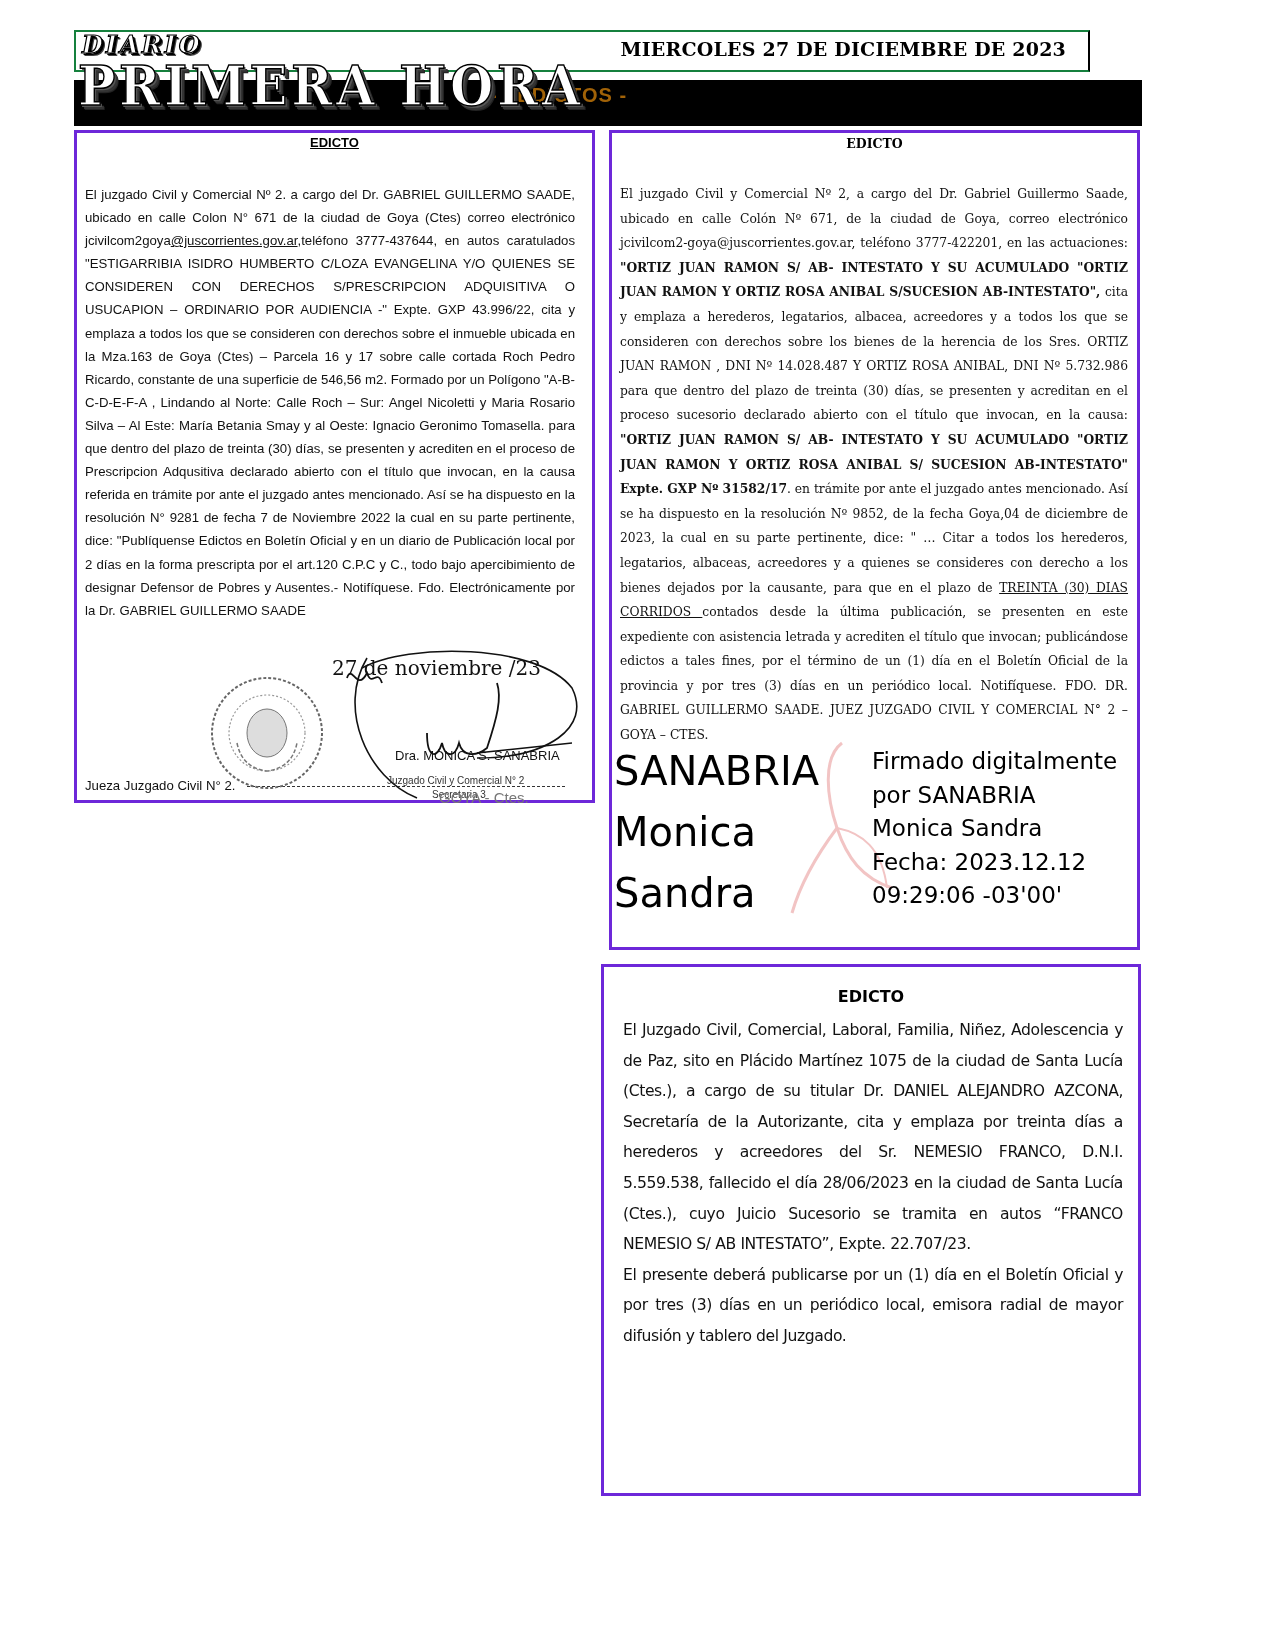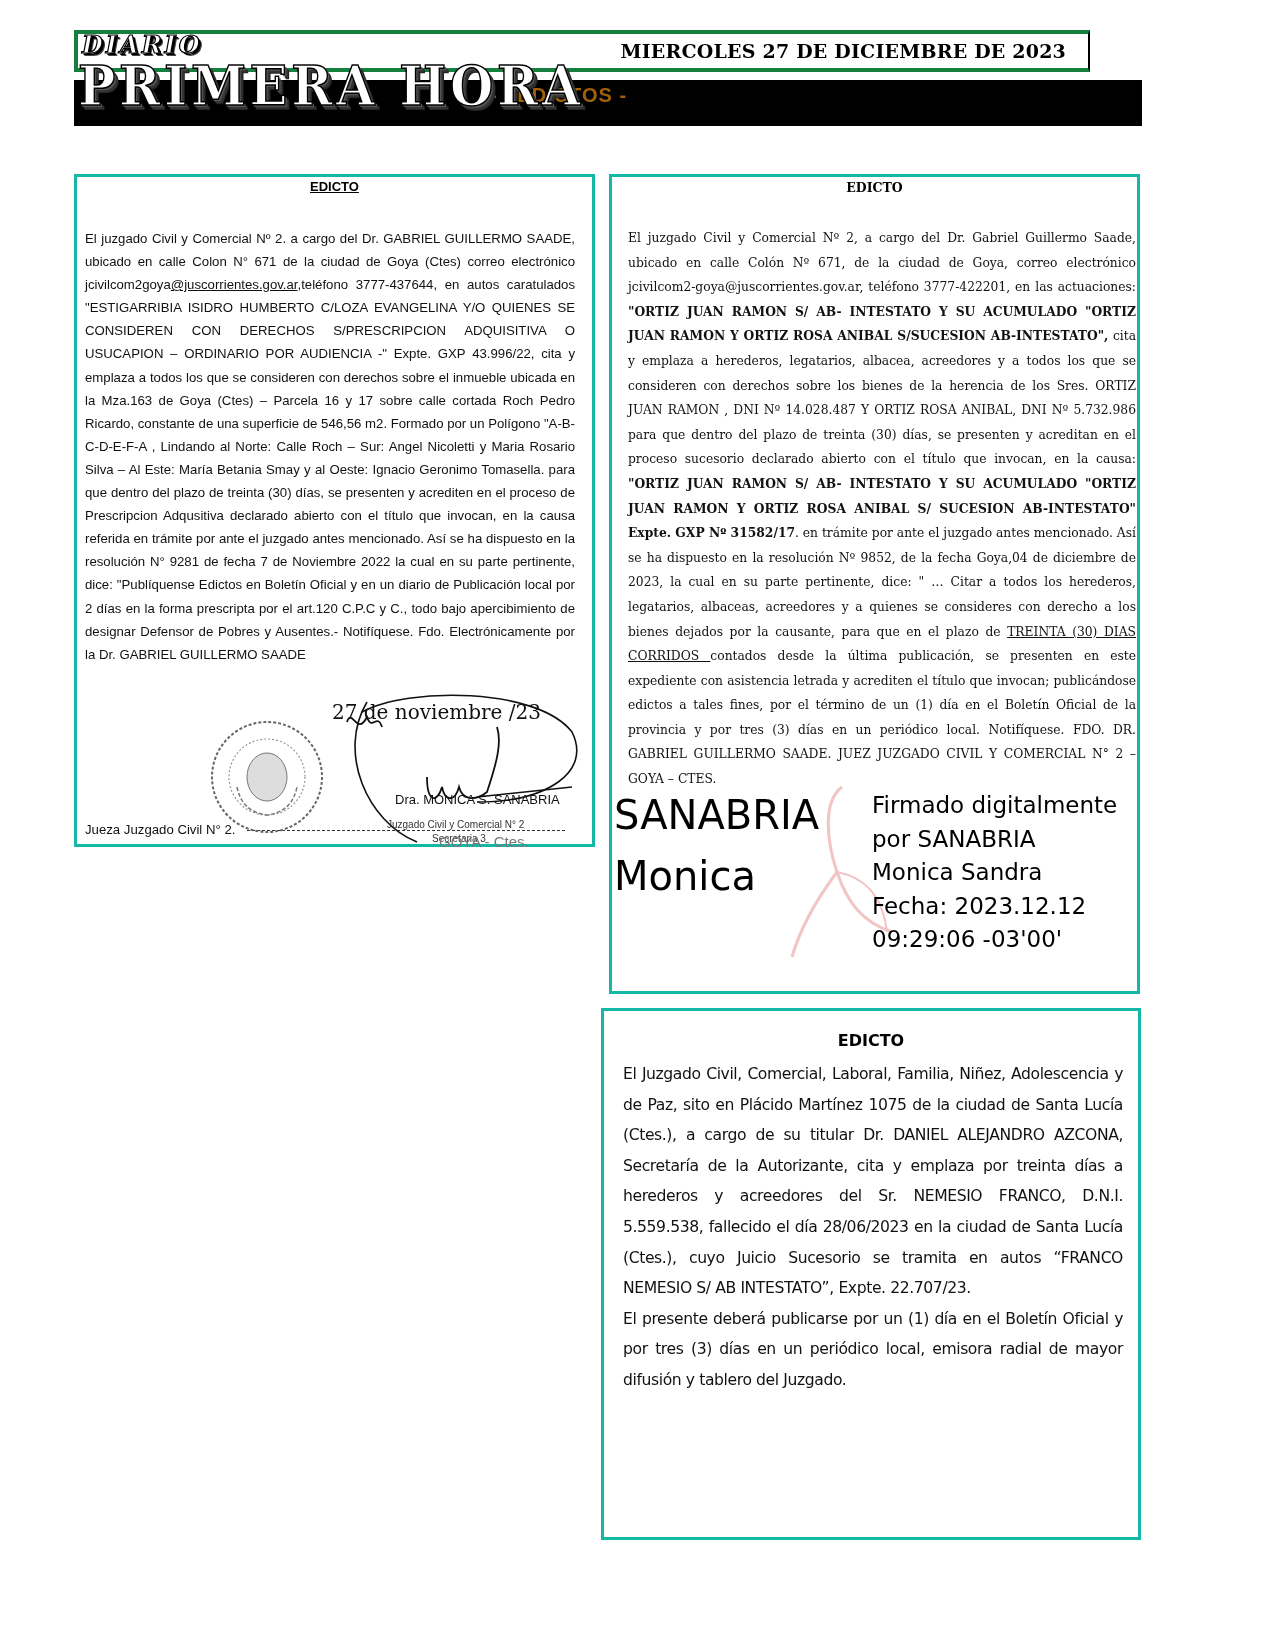--- a/index.html
+++ b/index.html
@@ -1,21 +1,21 @@
 <!DOCTYPE html>
 <html><head>
 <meta charset="utf-8">
 <style>
   html, body { margin: 0; padding: 0; background: #ffffff; }
   body { width: 1275px; height: 1650px; position: relative; overflow: hidden; }
 
   
   .hdr-topbox {
     position: absolute; left: 74px; top: 30px; width: 1016px; height: 42px;
-    border: 4px solid #15803d; border-right: 2px solid #000; box-sizing: border-box; background: #fff; padding-left: 20px;
+    border: 2px solid #15803d; border-right: 2px solid #000; box-sizing: border-box; background: #fff; padding-left: 20px;
   }
   .hdr-date {
     position: absolute; right: 22px; top: 6px;
     font-family: "DejaVu Serif", serif; font-weight: bold; font-size: 19px; letter-spacing: 0.2px;
     color: #000;
   }
   .hdr-blackbar {
     position: absolute; left: 74px; top: 80px; width: 1068px; height: 46px; background: #000;
   }
   .hdr-section {
@@ -32,21 +32,21 @@
   }
   .logo-main {
     position: absolute; left: 78px; top: 56px;
     font-family: "DejaVu Serif", serif; font-weight: bold; font-size: 54px; line-height: 60px;
     color: #fff; letter-spacing: 4px; transform: scaleX(0.92); transform-origin: left top;
     -webkit-text-stroke: 1.5px #000;
     text-shadow: 2px 2px 0 #555, 4px 4px 0 #333, 5px 5px 0 #222;
   }
 
   
-  .edict { position: absolute; border: 3px solid #14b8a6; box-sizing: border-box; background: #fff; margin-top: 44px; }
+  .edict { position: absolute; border: 3px solid #6d28d9; box-sizing: border-box; background: #fff; }
   .edict-title { text-align: center; font-weight: bold; }
 
   
   .e1 { left: 74px; top: 130px; width: 521px; height: 673px; }
   .e1 .edict-title {
     font-family: "Liberation Sans", sans-serif; font-size: 13px; text-decoration: underline;
     margin-top: 2px;
   }
   .e1 .body {
     position: absolute; left: 8px; top: 50px; width: 490px;
@@ -82,21 +82,21 @@
     position: absolute; left: 362px; top: 656px; font-family: "Liberation Sans", sans-serif;
     font-size: 15px; color: #777;
   }
 
   
   .e2 { left: 609px; top: 130px; width: 531px; height: 820px; }
   .e2 .edict-title {
     font-family: "DejaVu Serif", serif; font-size: 12.5px; margin-top: 3px;
   }
   .e2 .body {
-    position: absolute; left: 16px; top: 49px; width: 508px;
+    position: absolute; left: 8px; top: 49px; width: 508px;
     font-family: "DejaVu Serif", serif; font-size: 12.3px; line-height: 24.6px;
     text-align: justify; color: #111;
   }
   .e2 .body b { font-weight: bold; }
   .e2 .body .u { text-decoration: underline; }
   .dsig-left {
     position: absolute; left: 2px; top: 608px;
     font-family: "DejaVu Sans", sans-serif; font-size: 40px; line-height: 61px; color: #000;
   }
   .dsig-right {
@@ -161,20 +161,21 @@
   <div class="body"><span>El juzgado Civil y Comercial Nº 2, a cargo del   Dr. Gabriel Guillermo Saade, ubicado en calle Colón Nº 671, de la ciudad de Goya, correo electrónico jcivilcom2-goya@juscorrientes.gov.ar,  teléfono  3777-422201,  en  las actuaciones: </span><b>"ORTIZ JUAN RAMON S/ AB- INTESTATO Y SU ACUMULADO "ORTIZ JUAN RAMON Y ORTIZ ROSA ANIBAL  S/SUCESION AB-INTESTATO",</b><span> cita y emplaza a herederos, legatarios, albacea, acreedores y a todos los que se consideren con derechos sobre los bienes de la herencia de los  Sres. ORTIZ JUAN RAMON , DNI Nº 14.028.487 Y ORTIZ ROSA ANIBAL, DNI Nº 5.732.986 para que dentro del plazo de treinta (30) días, se presenten y acreditan en el proceso sucesorio declarado abierto con el título que invocan, en la causa: </span><b>"ORTIZ JUAN RAMON S/ AB- INTESTATO Y SU ACUMULADO "ORTIZ JUAN RAMON Y ORTIZ ROSA ANIBAL S/ SUCESION  AB-INTESTATO" Expte. GXP Nº 31582/17</b><span>. en trámite por ante el juzgado antes mencionado. Así se ha dispuesto en la resolución Nº 9852, de la fecha Goya,04 de diciembre de 2023, la cual en su parte pertinente, dice: " … Citar a todos los herederos, legatarios, albaceas, acreedores y a quienes se consideres con derecho a los bienes dejados por la causante, para que en el plazo de </span><span class="u">TREINTA (30) DIAS CORRIDOS </span><span>contados desde la última publicación, se presenten en este expediente con asistencia letrada y acrediten el título que invocan; publicándose edictos a tales fines, por el término de un (1) día en el Boletín Oficial de la provincia y por tres (3) días en un periódico local. Notifíquese. FDO. DR. GABRIEL GUILLERMO SAADE. JUEZ JUZGADO CIVIL Y COMERCIAL N° 2 – GOYA – CTES.</span></div>
 
   <svg class="dsig-mark" width="120" height="180" viewBox="0 0 120 180">
     <path d="M60 5 C40 20, 45 60, 55 90 C65 120, 80 140, 110 150" fill="none" stroke="#f2c4c4" stroke-width="3"></path>
     <path d="M55 90 C40 110, 20 140, 10 175" fill="none" stroke="#f2c4c4" stroke-width="3"></path>
     <path d="M55 90 C80 95, 100 110, 105 150" fill="none" stroke="#f2c4c4" stroke-width="2"></path>
   </svg>
   <div class="dsig-left">
     <div>SANABRIA</div>
     <div>Monica</div>
+    <div>Sandra</div>
   </div>
   <div class="dsig-right">
     <div>Firmado digitalmente</div>
     <div>por SANABRIA</div>
     <div>Monica Sandra</div>
     <div>Fecha: 2023.12.12</div>
     <div>09:29:06 -03'00'</div>
   </div>
 </section>
 

